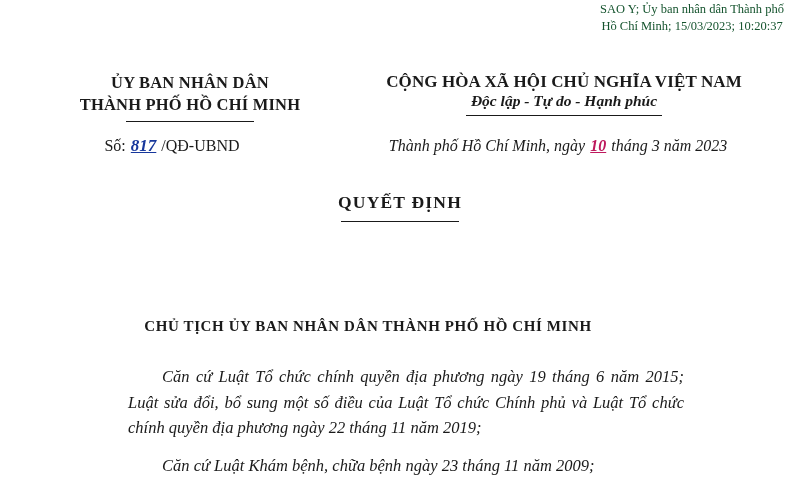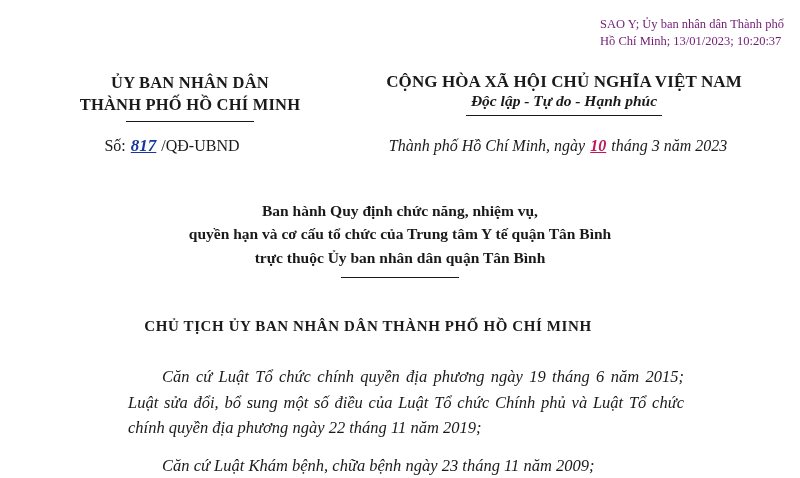--- a/index.html
+++ b/index.html
@@ -19,27 +19,27 @@
   .page {
     position: relative;
     width: 800px;
     height: 478px;
     box-sizing: border-box;
   }
 
   
   .cert-stamp {
     position: absolute;
-    top: 16px;
+    top: 1px;
     right: 16px;
-    text-align: left;
+    text-align: center;
     font-family: "Liberation Serif", serif;
     font-size: 12.5px;
     line-height: 1.35;
-    color: #701a75;
+    color: #14532d;
   }
   .cert-stamp div { white-space: nowrap; }
 
   
   .header {
     position: absolute;
     top: 72px;
     left: 12px;
     width: 800px;
     display: flex;
@@ -176,21 +176,21 @@
     text-indent: 34px;
   }
 </style>
 </head>
 <body>
 
 <div class="page">
 
   <div class="cert-stamp">
     <div>SAO Y; Ủy ban nhân dân Thành phố</div>
-    <div>Hồ Chí Minh; 13/01/2023; 10:20:37</div>
+    <div>Hồ Chí Minh; 15/03/2023; 10:20:37</div>
   </div>
 
   <div class="header">
     <div class="header-left">
       <div class="org-name">ỦY BAN NHÂN DÂN</div>
       <div class="org-name">THÀNH PHỐ HỒ CHÍ MINH</div>
       <div class="rule org"></div>
     </div>
     <div class="header-right">
       <div class="nation-name">CỘNG HÒA XÃ HỘI CHỦ NGHĨA VIỆT NAM</div>
@@ -206,25 +206,21 @@
       <span>/QĐ-UBND</span>
     </div>
     <div class="num-right">
       <span>Thành phố Hồ Chí Minh, ngày</span>
       <span class="date-hand">10</span>
       <span>tháng 3 năm 2023</span>
     </div>
   </div>
 
   <div class="title-block">
-    <div class="doc-subtitle">
-      <div>Ban hành Quy định chức năng, nhiệm vụ,</div>
-      <div>quyền hạn và cơ cấu tổ chức của Trung tâm Y tế quận Tân Bình</div>
-      <div>trực thuộc Ủy ban nhân dân quận Tân Bình</div>
-    </div>
+    <div class="doc-type">QUYẾT ĐỊNH</div>
     <div class="rule title"></div>
   </div>
 
   <div class="authority">CHỦ TỊCH ỦY BAN NHÂN DÂN THÀNH PHỐ HỒ CHÍ MINH</div>
 
   <div class="body">
     <p>Căn cứ Luật Tổ chức chính quyền địa phương ngày 19 tháng 6 năm 2015; Luật sửa đổi, bổ sung một số điều của Luật Tổ chức Chính phủ và Luật Tổ chức chính quyền địa phương ngày 22 tháng 11 năm 2019;</p>
     <p>Căn cứ Luật Khám bệnh, chữa bệnh ngày 23 tháng 11 năm 2009;</p>
   </div>
 

